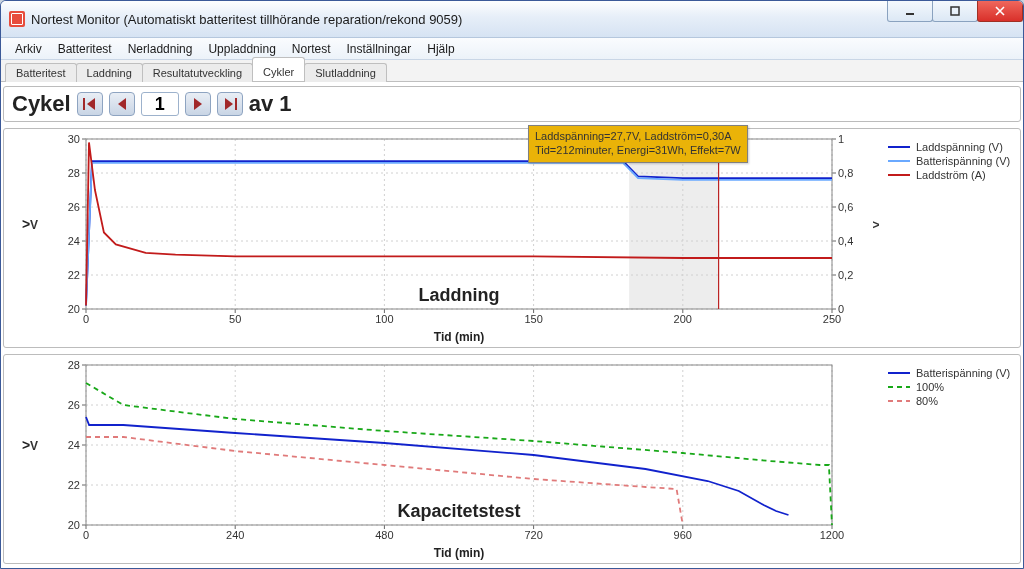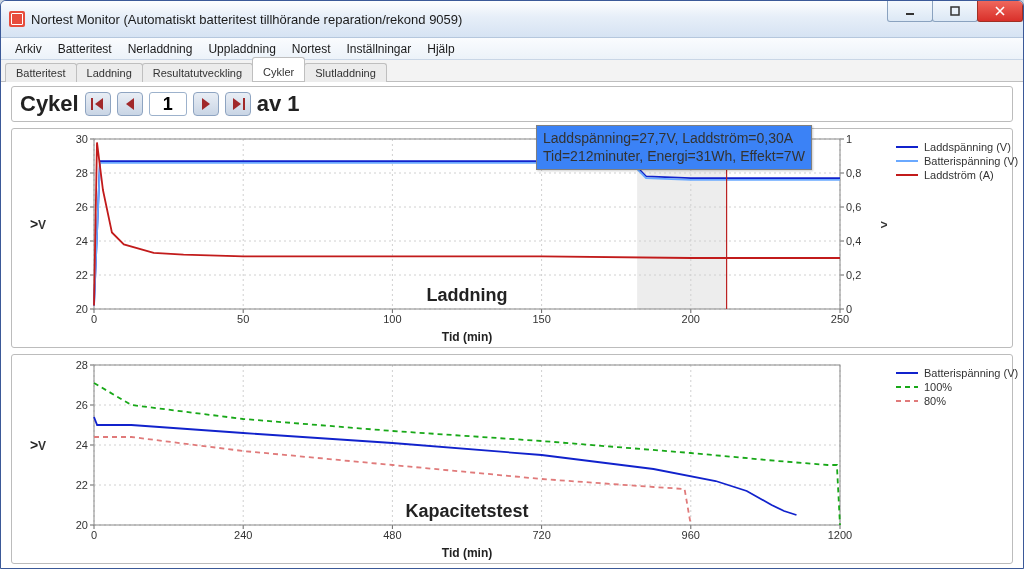--- a/index.html
+++ b/index.html
@@ -10,31 +10,31 @@
   .titlebar .appicon::before { content:""; position:absolute; inset:2px; border:1px solid #fff; border-radius:1px;}
   .titlebar .title { color: #1a1a1a; font-size: 13px; flex: 1; white-space: nowrap; overflow: hidden;}
   .winbtns { display: flex; height: 100%; }
   .winbtn { width: 46px; height: 22px; margin-top:-1px; border: 1px solid #8aa2bf; border-top:none; background: linear-gradient(#f5f9fd,#dce8f5); display:flex; align-items:center; justify-content:center; font-size:11px; color:#333; margin-left:-1px; border-radius:0 0 3px 3px;}
   .winbtn.close { background: linear-gradient(#f06a5f,#d9302a); color:#fff; border-color:#a03024;}
   .menubar { height: 22px; background: linear-gradient(#fafcfe,#ecf2f9); border-bottom:1px solid #c9d6e6; display:flex; align-items:center; padding:0 6px; gap:0;}
   .menubar .mitem { padding: 2px 8px; color:#1a1a1a; border-radius:2px;}
   .tabbar { height:22px; background:#f3f3f3; border-bottom:1px solid #bfbfbf; display:flex; align-items:flex-end; padding:0 4px;}
   .tab { padding:3px 10px; font-size:11px; border:1px solid #bfbfbf; border-bottom:none; background:#ececec; margin-right:-1px; color:#333; position:relative; top:1px; border-radius:3px 3px 0 0;}
   .tab.active { background:#fff; top:0; padding-top:8px; z-index:2;}
-  .content { flex:1; background:#fff; padding:4px 10px; display:flex; flex-direction:column; gap:6px;}
+  .content { flex:1; background:#fff; padding:4px 2px; display:flex; flex-direction:column; gap:6px;}
   .pager { border:1px solid #bcbcbc; border-radius:3px; padding:4px 8px; display:flex; align-items:center; gap:6px;}
   .pager .lbl { font-size:22px; font-weight:bold; color:#222;}
   .navbtn { width:26px; height:24px; background:linear-gradient(#e9eef5,#c9d5e5); border:1px solid #8ea4c1; border-radius:4px; display:flex; align-items:center; justify-content:center; color:#a1282a;}
   .navbtn svg{fill:#a1282a;}
   .pagenum { width:38px; height:24px; border:1px solid #9db2cc; border-radius:3px; text-align:center; font-size:18px; font-weight:bold; background:#fff;}
   .chartbox { border:1px solid #bcbcbc; border-radius:3px; background:#fff; position:relative;}
   .chartbox.c1 { height:220px;}
   .chartbox.c2 { height:210px;}
   svg { display:block;}
-  .tooltip { position:absolute; left:524px; top:-4px; background:#3b82f6; border:1px solid #808080; padding:4px 6px; font-size:14px; color:#333; line-height:1.25; white-space:nowrap; box-shadow:1px 1px 2px rgba(0,0,0,.2);}
+  .tooltip { position:absolute; left:524px; top:-4px; background:#eab308; border:1px solid #808080; padding:4px 6px; font-size:11px; color:#333; line-height:1.25; white-space:nowrap; box-shadow:1px 1px 2px rgba(0,0,0,.2);}
   .gridline { stroke:#d0d0d0; stroke-width:1; stroke-dasharray:2 3;}
   .frame { stroke:#888; stroke-width:1; fill:none;}
   .ylabel-rot { font-size:12px; fill:#333; font-weight:bold;}
   .title-in { font-size:18px; font-weight:bold; fill:#222;}
   .xlabel { font-size:12px; font-weight:bold; fill:#222;}
   .cursorline { stroke:#b22; stroke-width:1.2;}
   .shade { fill:#e8e8e8; opacity:.8;}
 </style>
 </head>
 <body>

